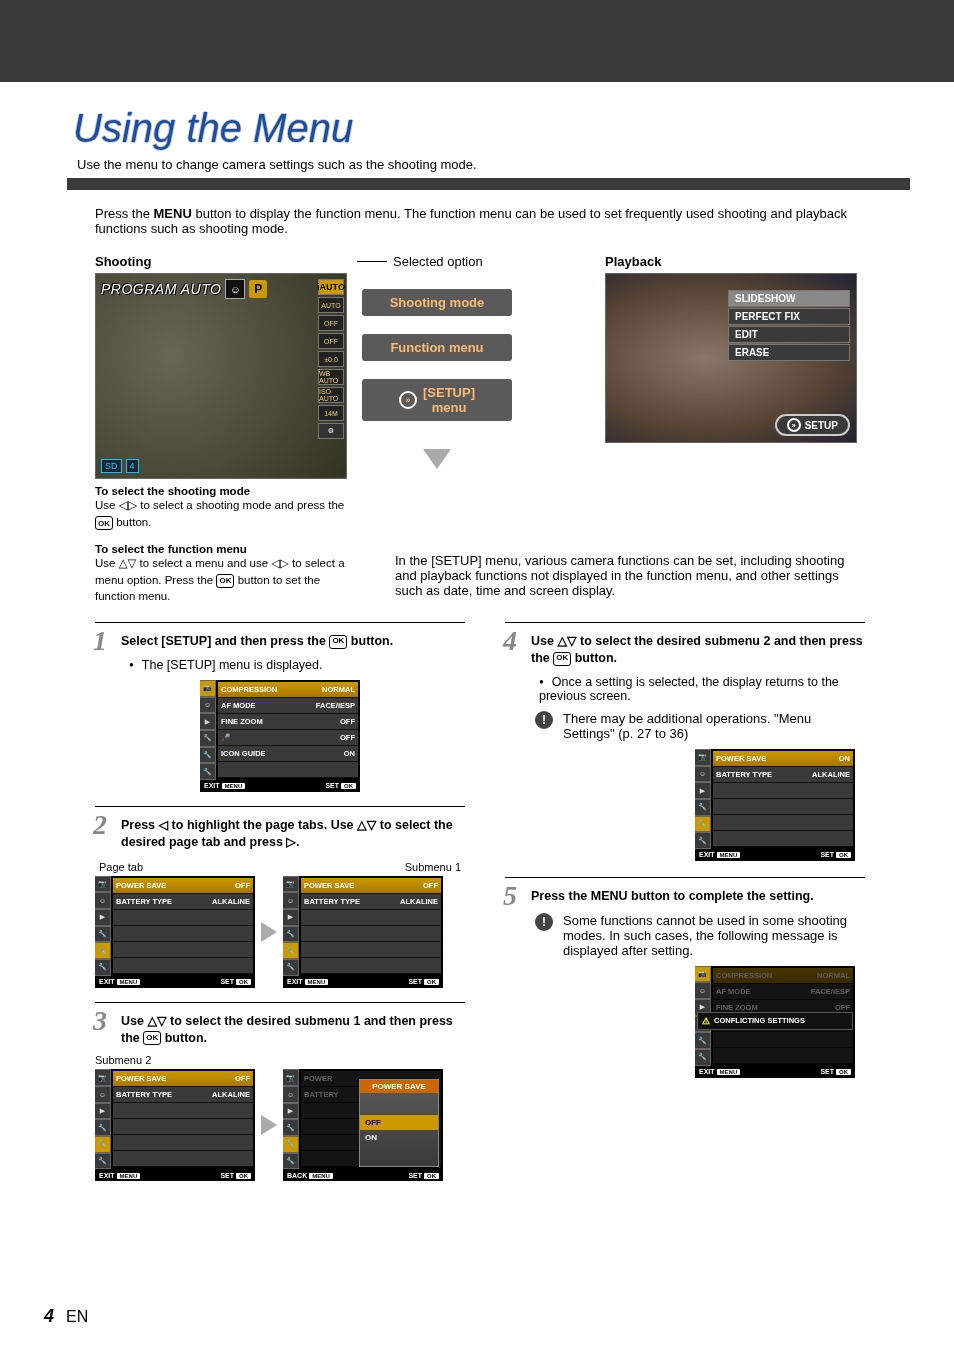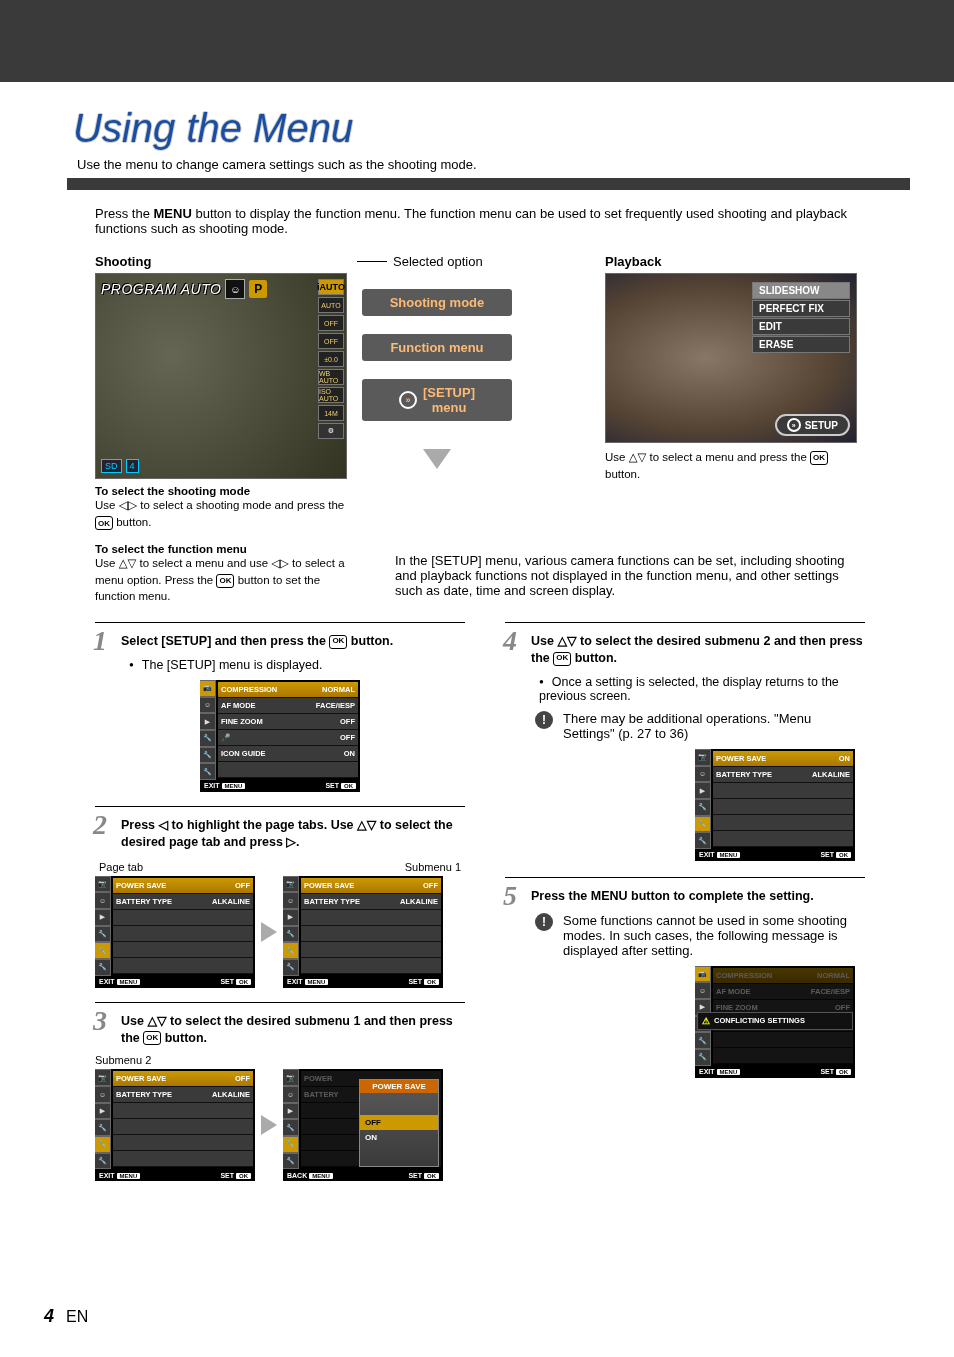--- a/index.html
+++ b/index.html
@@ -23,21 +23,21 @@
 .phead-ico{width:18px;height:18px;background:#111;border:1px solid #aaa;display:flex;align-items:center;justify-content:center;color:#fff;font-size:10px}
 .p-badge{width:18px;height:18px;background:#c90;color:#000;font-weight:bold;display:flex;align-items:center;justify-content:center;font-size:12px;border-radius:2px}
 .sidecol{position:absolute;right:2px;top:5px;bottom:5px;width:26px;display:flex;flex-direction:column;gap:2px}
 .sidecol .it{height:14px;background:#222;border:1px solid #777;color:#f0d070;font-size:7px;display:flex;align-items:center;justify-content:center}
 .sidecol .it.active{background:#c90;color:#000;font-weight:bold;font-size:9px}
 .sidecol .it.gear{background:#333;color:#fff}
 .corner{position:absolute;bottom:5px;left:5px;color:#0cf;font-size:9px;display:flex;gap:4px}
 .corner span{background:#223;padding:1px 3px;border:1px solid #0cf}
 .lcd.play{width:252px;height:170px;background:linear-gradient(135deg,#556,#223);overflow:hidden}
 .lcd.play .photo{position:absolute;inset:0;background:radial-gradient(ellipse at 40% 50%,#887766,#554433 60%,#223 100%)}
-.play-menu{position:absolute;top:8px;right:6px;width:98px}
+.play-menu{position:absolute;top:16px;right:6px;width:122px}
 .play-menu .mi{background:#3a3a3a;color:#fff;font-size:10px;font-weight:bold;padding:2px 6px;margin-bottom:1px;border:1px solid #777}
 .play-menu .mi.hl{background:#888;color:#fff}
 .setup-pill{position:absolute;bottom:6px;right:6px;background:#3a3a3a;color:#fff;border:2px solid #ccc;border-radius:12px;padding:2px 10px;font-size:10px;font-weight:bold;display:flex;align-items:center;gap:4px}
 .setup-pill .ring{width:10px;height:10px;border:2px solid #fff;border-radius:50%;display:inline-flex;align-items:center;justify-content:center;font-size:7px}
 .mid-callouts{display:flex;flex-direction:column;gap:18px;align-items:center;margin-top:20px}
 .callout{background:#5a5a5a;color:#fdba74;font-weight:bold;font-size:13px;text-align:center;padding:6px 20px;border-radius:3px;min-width:110px}
 .callout.setup{display:flex;align-items:center;justify-content:center;gap:6px}
 .callout .ring2{display:inline-block;width:14px;height:14px;border:2px solid #fff;border-radius:50%;font-size:9px;line-height:14px;text-align:center}
 .down-arrow{width:0;height:0;border-left:14px solid transparent;border-right:14px solid transparent;border-top:20px solid #aaa;margin-top:10px}
 .small{font-size:11.5px;line-height:1.45}
@@ -162,23 +162,20 @@
               <div class="mi hl">SLIDESHOW</div>
               <div class="mi">PERFECT FIX</div>
               <div class="mi">EDIT</div>
               <div class="mi">ERASE</div>
             </div>
             <div class="setup-pill">
               <span class="ring">»</span>
                 <span>SETUP</span>
             </div>
           </div>
-          <div class="small" style="margin-top:6px">
-            <span>Use △▽ to select a menu and press the </span><span class="okbox">OK</span><span> button.</span>
-          </div>
         </div>
       </div>
 
       <div class="setup-para" style="margin-left:300px;margin-top:-52px;margin-bottom:20px">In the [SETUP] menu, various camera functions can be set, including shooting and playback functions not displayed in the function menu, and other settings such as date, time and screen display.</div>
 
       <div class="two-col">
         <div class="leftw">
           <hr class="hr">
           <div class="step">
             <div class="num">1</div>

